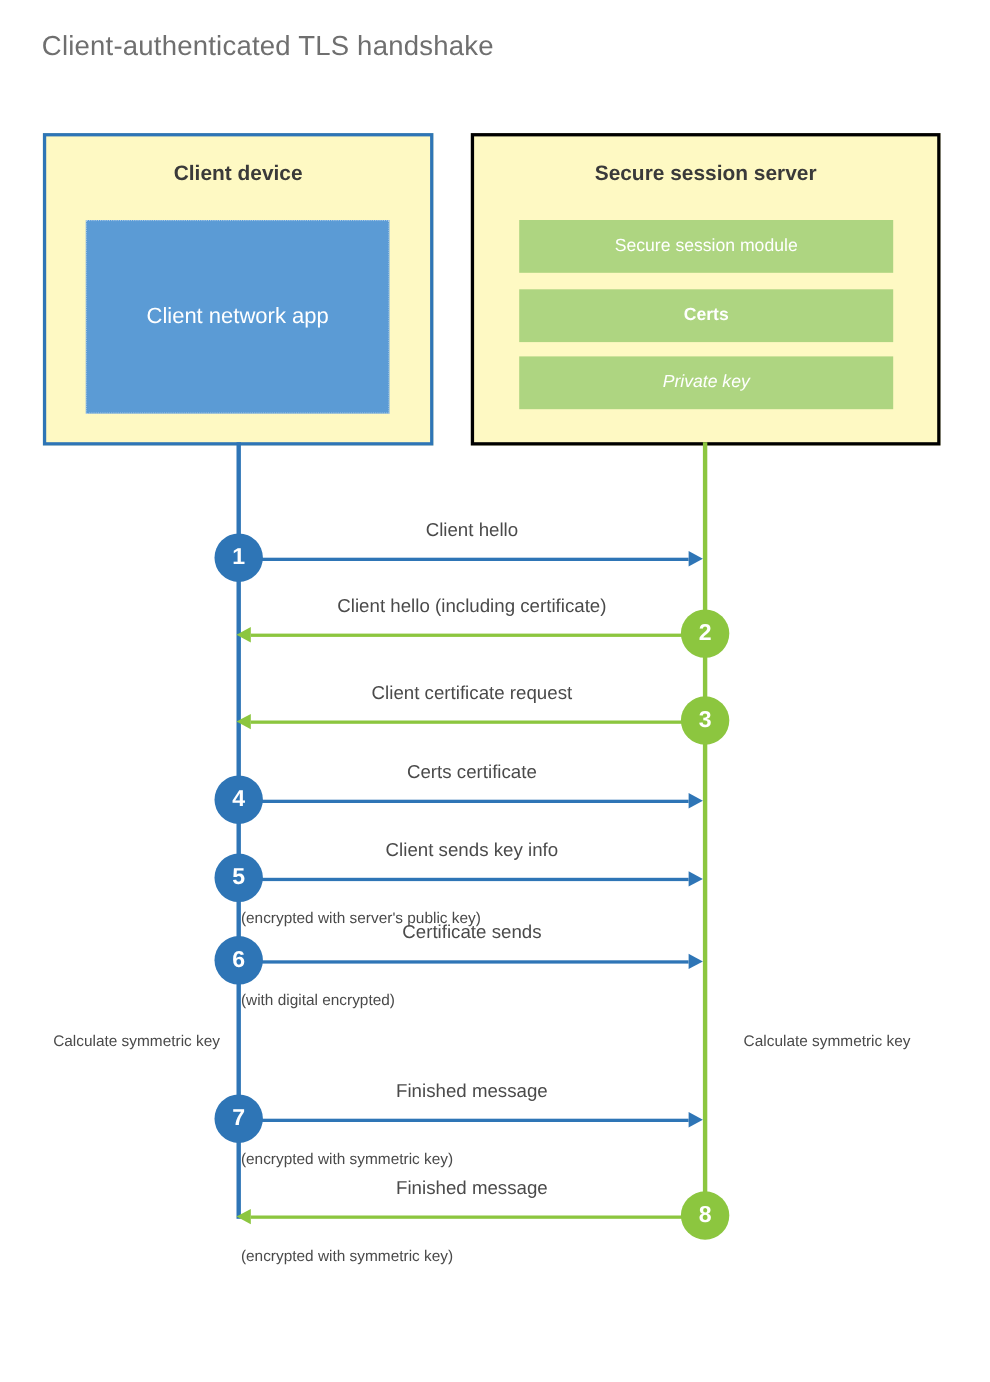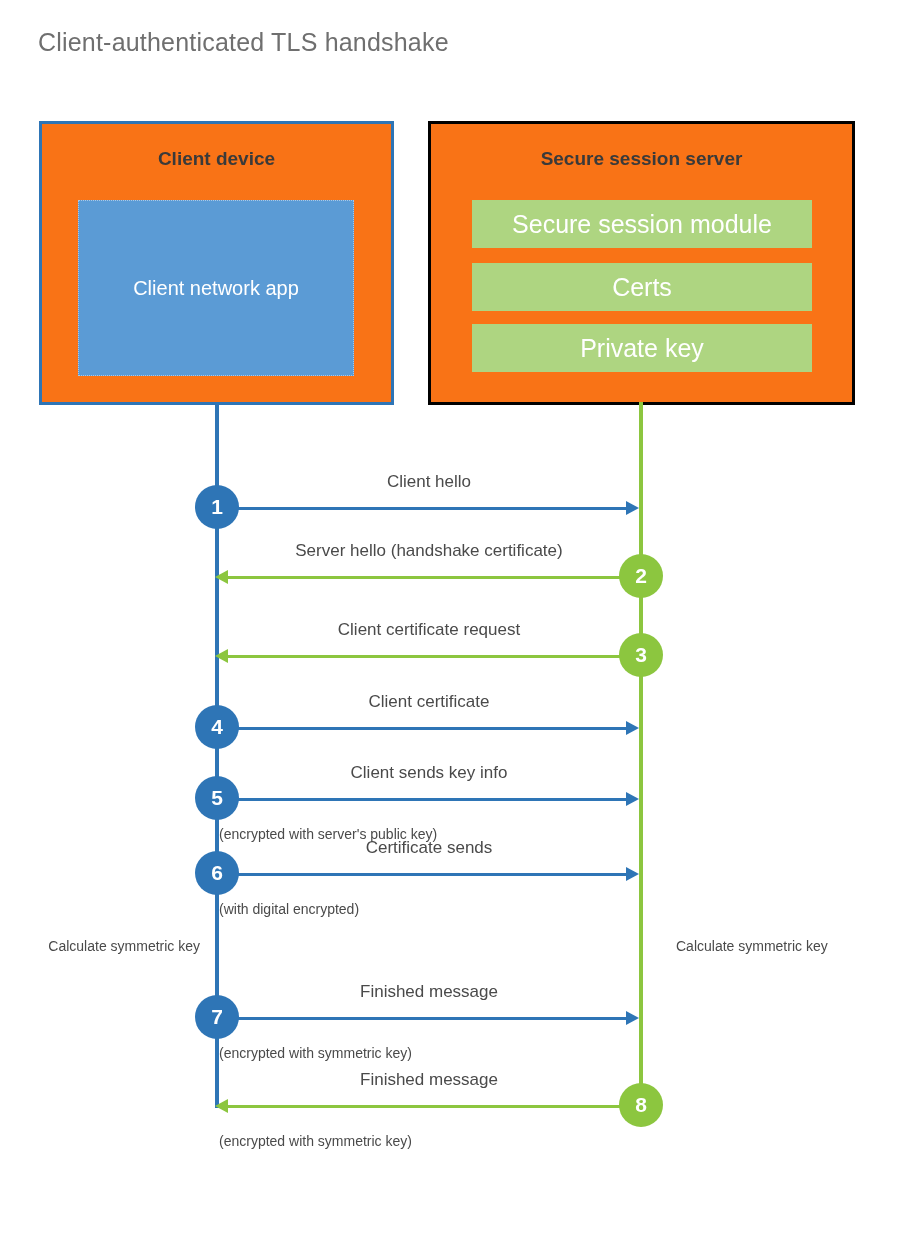--- a/index.html
+++ b/index.html
@@ -28,21 +28,21 @@
     font-size: 25px;
     font-weight: 400;
     color: #6f6f6f;
     letter-spacing: 0.2px;
     white-space: nowrap;
   }
 
   
   .actor-box {
     position: absolute;
-    background: #f97316;
+    background: #fef9c3;
     box-sizing: border-box;
   }
   #client-box {
     left: 39px;
     top: 121px;
     width: 355px;
     height: 284px;
     border: 3px solid #2e75b6;
   }
   #server-box {
@@ -87,25 +87,25 @@
   .server-module {
     position: absolute;
     left: 41px;
     width: 340px;
     height: 48px;
     background: #aed581;
     display: flex;
     align-items: center;
     justify-content: center;
     color: #ffffff;
-    font-size: 25px;
+    font-size: 16px;
   }
   #server-module-0 { top: 76px; }
-  #server-module-1 { top: 139px; }
-  #server-module-2 { top: 200px; }
+  #server-module-1 { top: 139px; font-weight: bold; }
+  #server-module-2 { top: 200px; font-style: italic; }
 
   
   .lifeline {
     position: absolute;
     width: 4px;
   }
   #client-lifeline {
     left: 215px;
     top: 402px;
     height: 706px;
@@ -244,35 +244,35 @@
   <div class="lifeline" id="server-lifeline"></div>
 
   <div class="msg to-server" style="top:507px">
     <div class="msg-label">Client hello</div>
     <div class="arrow-line" style="left:217px; width:409px;"></div>
     <div class="arrow-head right" style="left:626px;"></div>
     <div class="step-circle client-side">1</div>
   </div>
 
   <div class="msg to-client" style="top:576px">
-    <div class="msg-label">Server hello (handshake certificate)</div>
+    <div class="msg-label">Client hello (including certificate)</div>
     <div class="arrow-line" style="left:228px; width:413px;"></div>
     <div class="arrow-head left" style="left:215px;"></div>
     <div class="step-circle server-side">2</div>
   </div>
 
   <div class="msg to-client" style="top:655px">
     <div class="msg-label">Client certificate request</div>
     <div class="arrow-line" style="left:228px; width:413px;"></div>
     <div class="arrow-head left" style="left:215px;"></div>
     <div class="step-circle server-side">3</div>
   </div>
 
   <div class="msg to-server" style="top:727px">
-    <div class="msg-label">Client certificate</div>
+    <div class="msg-label">Certs certificate</div>
     <div class="arrow-line" style="left:217px; width:409px;"></div>
     <div class="arrow-head right" style="left:626px;"></div>
     <div class="step-circle client-side">4</div>
   </div>
 
   <div class="msg to-server" style="top:798px">
     <div class="msg-label">Client sends key info</div>
     <div class="arrow-line" style="left:217px; width:409px;"></div>
     <div class="arrow-head right" style="left:626px;"></div>
     <div class="msg-sublabel">(encrypted with server's public key)</div>

